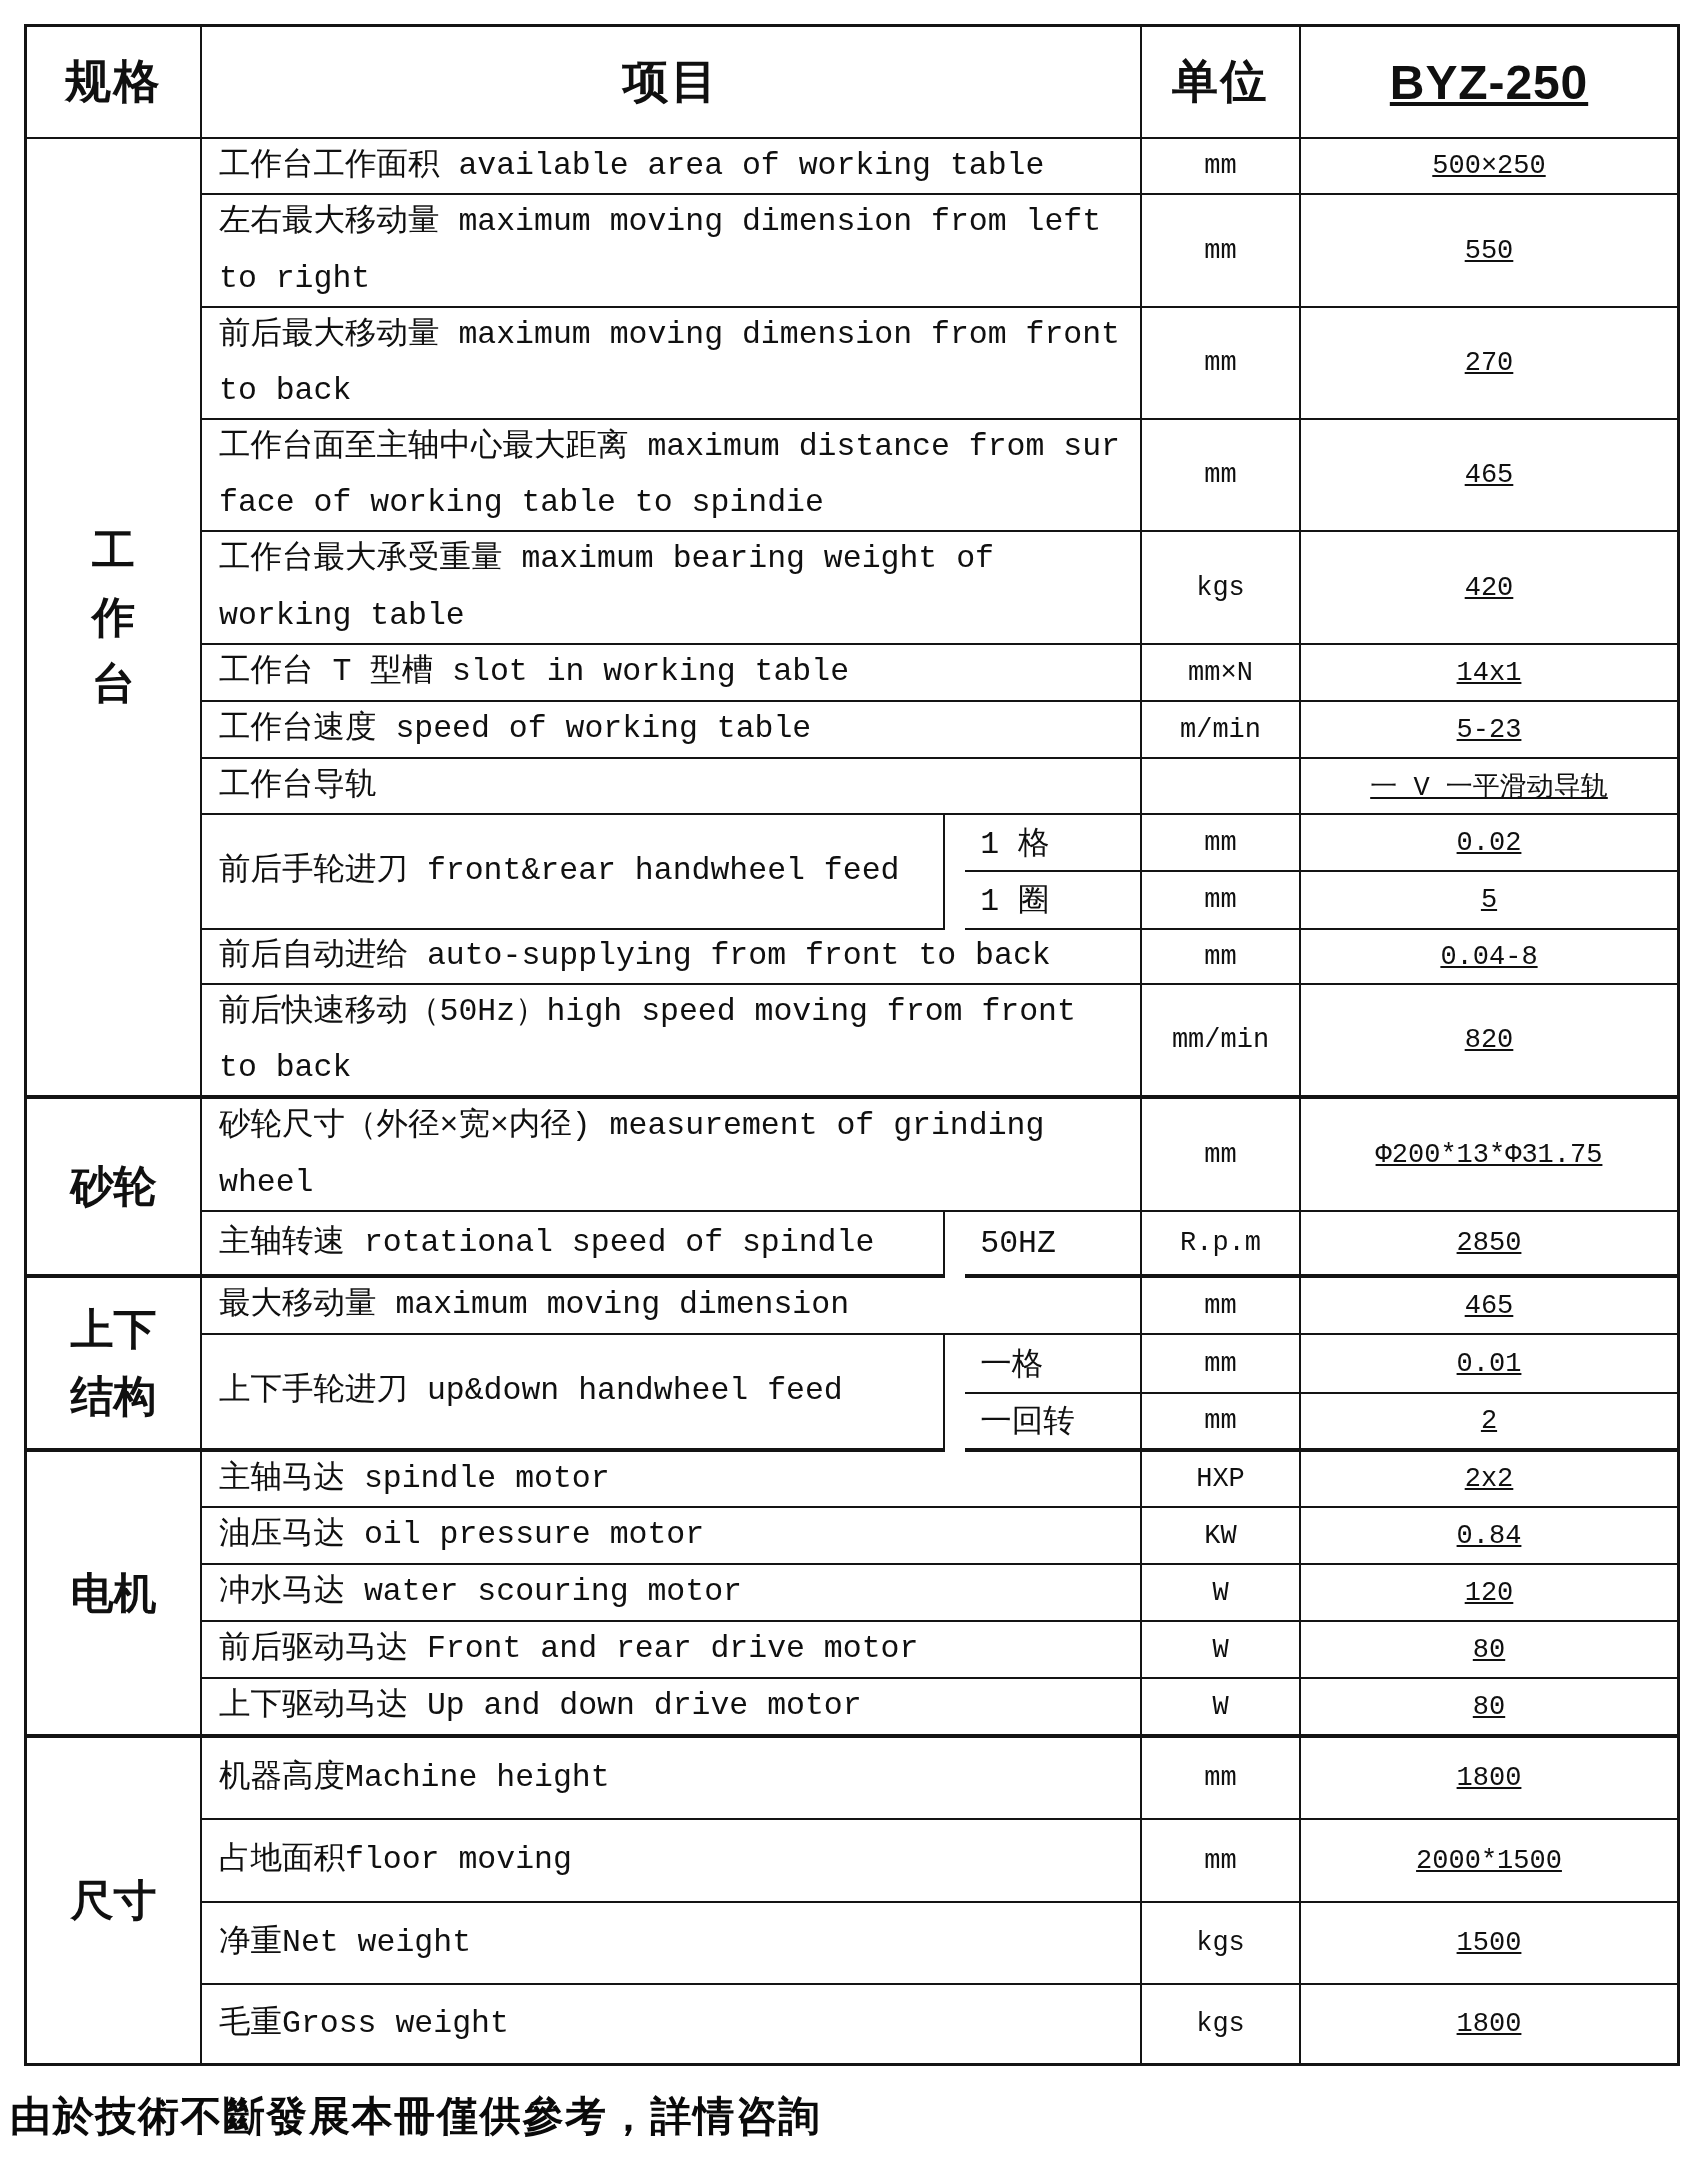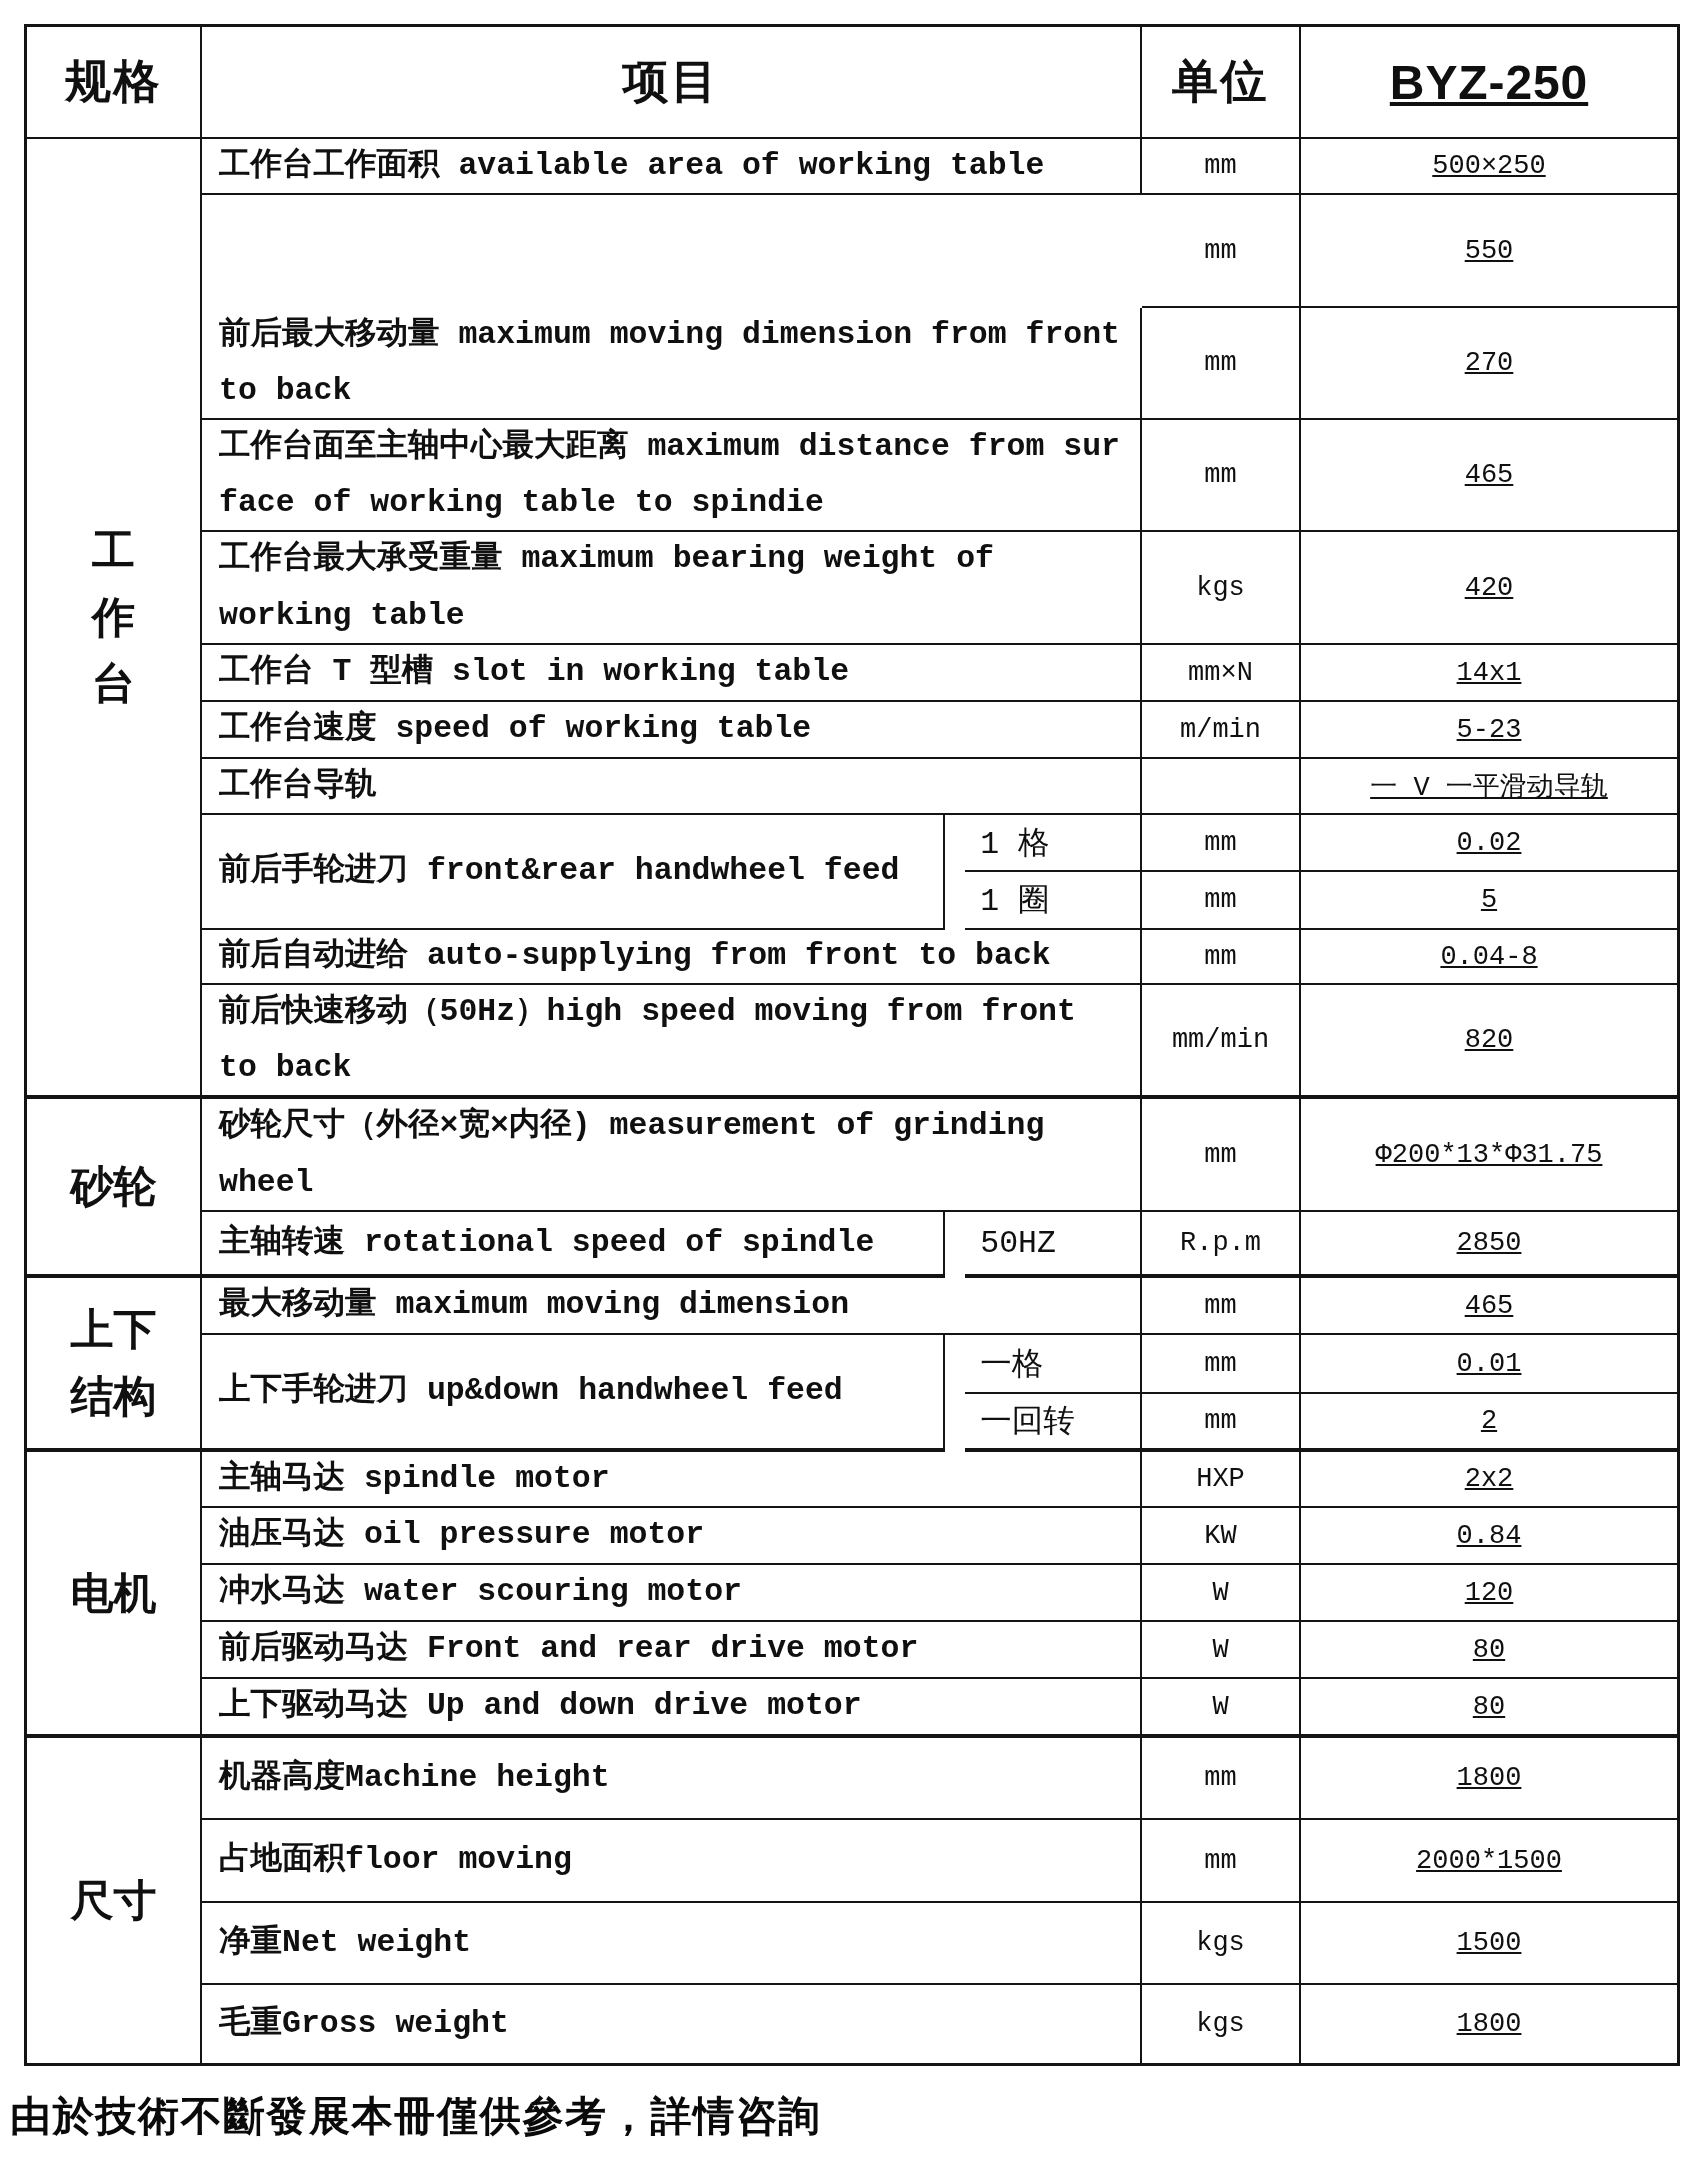--- a/index.html
+++ b/index.html
@@ -13,21 +13,21 @@
      display:flex;align-items:center;overflow:hidden;background:#fff;}
   .noR{border-right:none;text-decoration:underline;}
   .noB{border-bottom:none;}
   .sb{border-bottom-width:4.3px;}
   .hd{justify-content:center;font-weight:700;font-size:46px;letter-spacing:2.6px;}
   .model{font-size:48px;letter-spacing:0.9px;}
   .sec{justify-content:center;font-weight:700;font-size:43px;}
   .sec .ln{display:block;text-align:center;line-height:1.55;}
   .secbox{display:block;margin:auto;}
   .item{padding:5.1px 10.2px 5.1px 17px;font-family:"Liberation Mono","DejaVu Sans Mono",monospace;
-        font-size:31.5px;line-height:1.78;font-weight:700;}
+        font-size:31.5px;line-height:1.78;font-weight:400;}
   .sub{padding-left:15.3px;font-family:"Liberation Mono","DejaVu Sans Mono",monospace;font-size:31.5px;margin-left:20px;}
   .unit,.val{justify-content:center;font-family:"Liberation Mono","DejaVu Sans Mono",monospace;font-size:27px;text-align:left;}
   .footer{position:absolute;left:10px;top:2089px;font-weight:700;font-size:41px;letter-spacing:1.7px;color:#0a0a0a;}
 </style>
 </head>
 <body>
 
 <div class="tbl">
 
   <div class="c hd" style="grid-area:1/1/2/2">规格</div>
@@ -61,20 +61,21 @@
   <div class="c sec noB" style="grid-area:24/1/28/2">
     <span class="secbox">
         <span class="ln">尺寸</span>
       </span>
   </div>
 
   <div class="c item" style="grid-area:2/2/3/4">工作台工作面积 available area of working table</div>
   <div class="c unit" style="grid-area:2/4/3/5">mm</div>
   <div class="c val noR" style="grid-area:2/5/3/6">500×250</div>
 
+  <div class="c item" style="grid-area:3/2/4/4">左右最大移动量 maximum moving dimension from left to right</div>
   <div class="c unit" style="grid-area:3/4/4/5">mm</div>
   <div class="c val noR" style="grid-area:3/5/4/6">550</div>
 
   <div class="c item" style="grid-area:4/2/5/4">前后最大移动量 maximum moving dimension from front to back</div>
   <div class="c unit" style="grid-area:4/4/5/5">mm</div>
   <div class="c val noR" style="grid-area:4/5/5/6">270</div>
 
   <div class="c item" style="grid-area:5/2/6/4">工作台面至主轴中心最大距离 maximum distance from sur face of working table to spindie</div>
   <div class="c unit" style="grid-area:5/4/6/5">mm</div>
   <div class="c val noR" style="grid-area:5/5/6/6">465</div>

